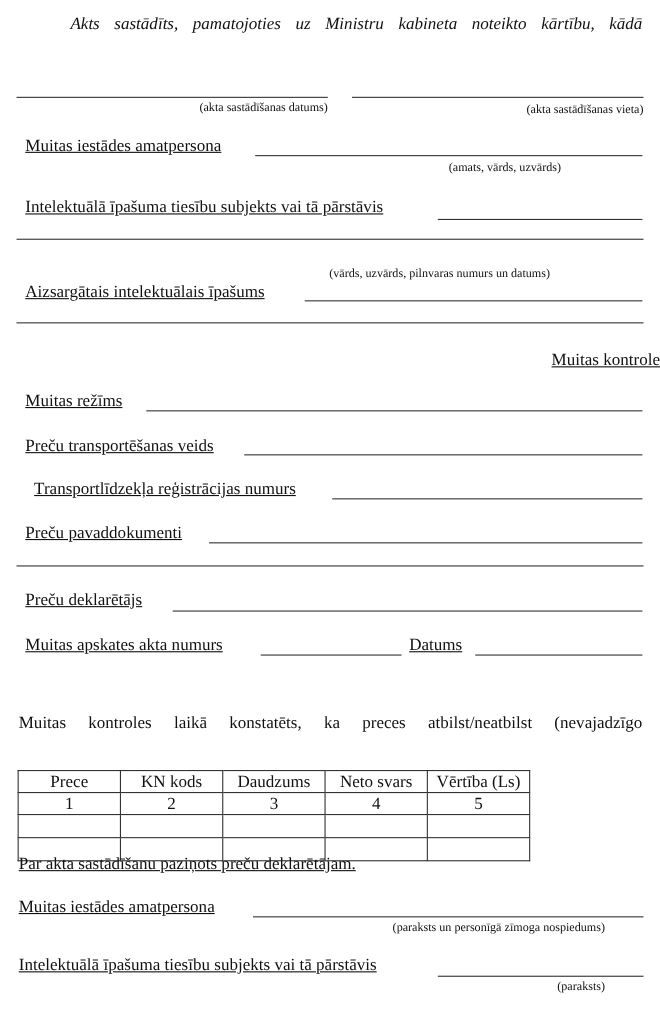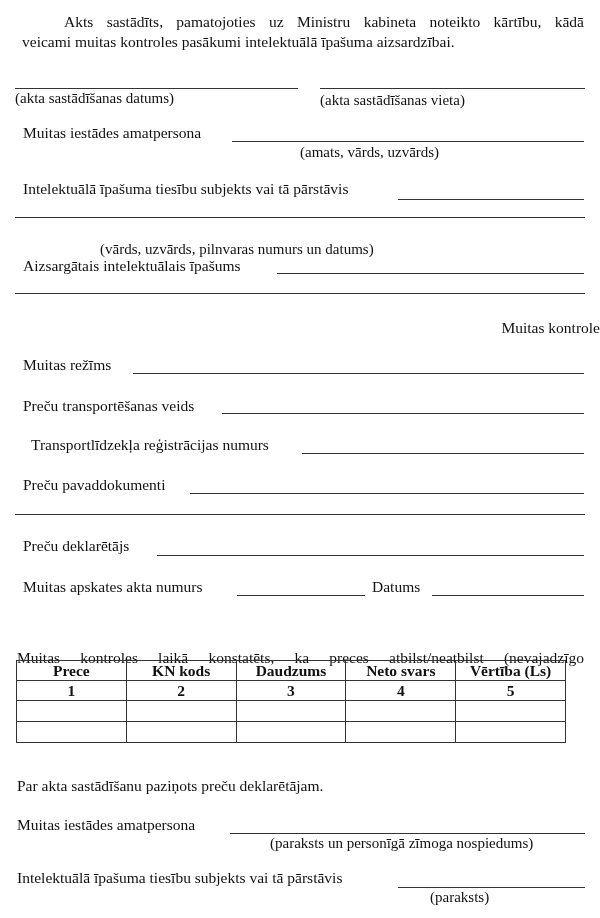--- a/index.html
+++ b/index.html
@@ -2,34 +2,33 @@
 <html><head>
 <meta charset="utf-8">
 <style>
   html, body { margin:0; padding:0; background:#ffffff; }
   body {
     width:600px; height:918px; position:relative; overflow:hidden;
     font-family: "Liberation Serif", "DejaVu Serif", serif;
     color:#111111; font-size:15.5px;
   }
   .abs { position:absolute; }
-  .txt { white-space:nowrap; line-height:18px; }
+  .txt { white-space:nowrap; line-height:18px;text-decoration:underline; }
   .line { position:absolute; height:0; border-top:1px solid #333333; }
-  .cap { position:absolute; font-size:15px; white-space:nowrap; text-align:left; line-height:14px; }
+  .cap { position:absolute; font-size:11px; white-space:nowrap; text-align:right; line-height:14px; }
   .para { position:absolute; text-align:justify; line-height:20px; }
-  table.goods { position:absolute; left:16px; top:660px; width:550px; border-collapse:collapse; table-layout:fixed;font-weight:bold; }
+  table.goods { position:absolute; left:16px; top:700px; width:466px; border-collapse:collapse; table-layout:fixed; }
   table.goods td { border:1px solid #333; text-align:center; font-size:15.5px; height:19px; padding:0; line-height:19px; }
   table.goods tr.blank td { height:20px; }
 </style>
 </head>
 <body>
 
 <div class="para" style="left:22px; top:12px; width:562px;">
-  <div style="text-indent:42px; text-align:justify; text-align-last:justify;">Akts sastādīts, pamatojoties uz Ministru kabineta noteikto kārtību, kādā</div>
-  <div style="margin-left:0;">veicami muitas kontroles pasākumi intelektuālā īpašuma aizsardzībai.</div>
+  <div style="text-indent:42px; text-align:justify; text-align-last:justify;font-style:italic;">Akts sastādīts, pamatojoties uz Ministru kabineta noteikto kārtību, kādā</div>
 </div>
 
 <div class="line" style="left:15px; top:88px; width:283px;"></div>
 <div class="cap" style="left:15px; top:91px; width:283px;">(akta sastādīšanas datums)</div>
 <div class="line" style="left:320px; top:88px; width:265px;"></div>
 <div class="cap" style="left:320px; top:93px; width:265px;">(akta sastādīšanas vieta)</div>
 
 <div class="abs txt" style="left:23px; top:124px;">Muitas iestādes amatpersona</div>
 <div class="line" style="left:232px; top:141px; width:352px;"></div>
 <div class="cap" style="left:300px; top:145px; width:210px;">(amats, vārds, uzvārds)</div>

